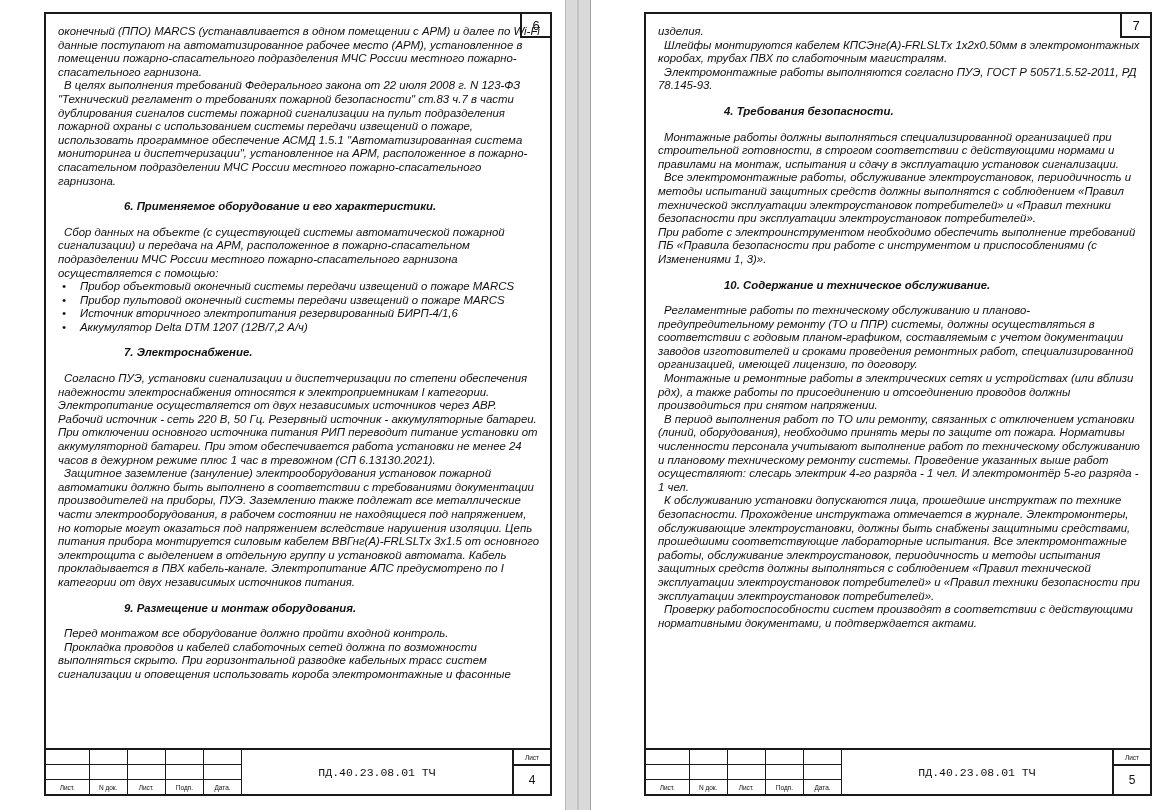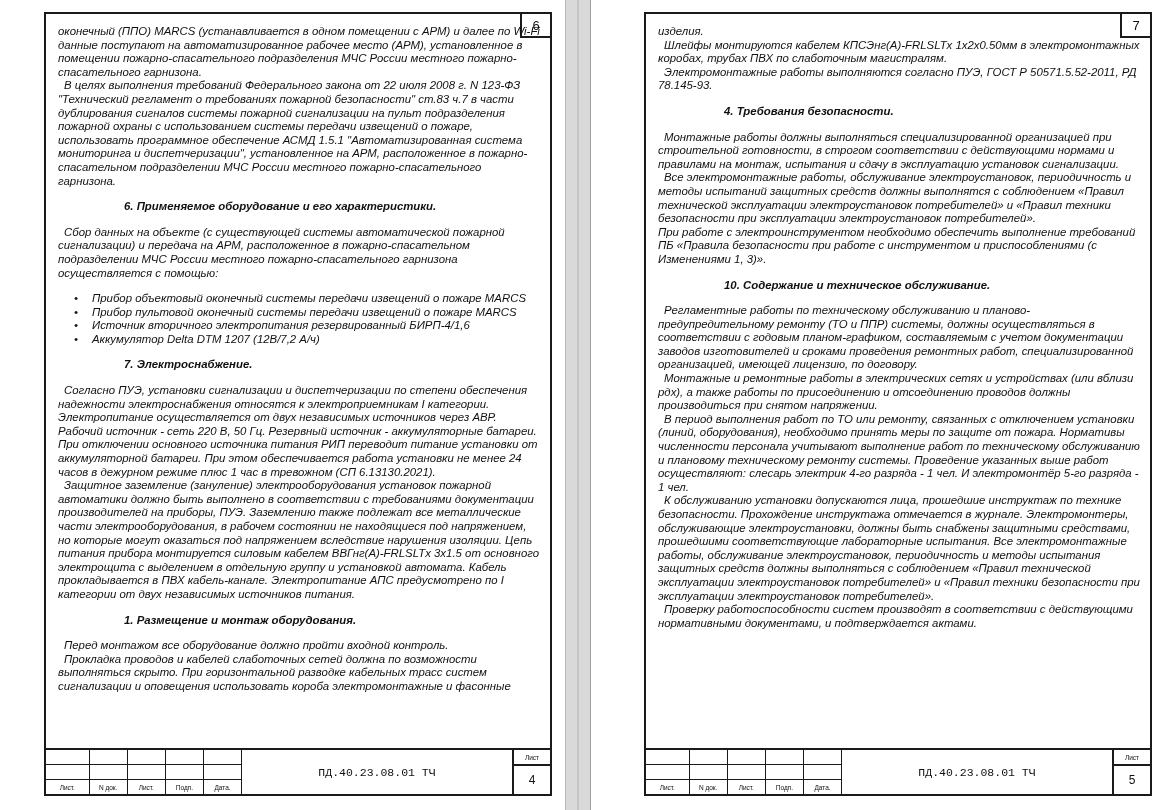--- a/index.html
+++ b/index.html
@@ -7,21 +7,21 @@
          font-family:"Liberation Sans", sans-serif; color:#111; }
   .page { position:absolute; top:12px; width:508px; height:784px; border:2px solid #1a1a1a; box-sizing:border-box; background:#fff; }
   #page-left { left:44px; }
   #page-right { left:644px; }
   .sheet-num { position:absolute; top:-2px; right:-2px; width:32px; height:26px; border:2px solid #1a1a1a; box-sizing:border-box;
                font-size:13px; display:flex; align-items:center; justify-content:center; background:#fff; }
   .content { position:absolute; left:12px; right:10px; top:11px; font-size:11.4px; line-height:13.6px;font-style:italic; }
   .content p { margin:0; }
   .ind { text-indent:6px; }
   .heading { font-weight:bold; margin:12px 0 12px 0 !important; padding-left:66px; }
-  ul.bul { margin:12px; padding:0 0 0 22px; list-style:none; }
+  ul.bul { margin:0; padding:0 0 0 22px; list-style:none; }
   ul.bul li { position:relative; }
   ul.bul li::before { content:"•"; position:absolute; left:-18px; }
   .stamp { position:absolute; left:0; right:0; bottom:0; height:44px; border-top:2px solid #1a1a1a; display:flex; }
   .stamp-cols { display:flex; width:195px; border-right:1px solid #1a1a1a; }
   .stamp-col { flex:1; border-right:1px solid #1a1a1a; display:flex; flex-direction:column; }
   .stamp-col:last-child { border-right:none; }
   .stamp-col .c1 { height:14px; border-bottom:1px solid #1a1a1a; }
   .stamp-col .c2 { height:14px; border-bottom:1px solid #1a1a1a; }
   .stamp-col .c3 { flex:1; font-size:6.5px; display:flex; align-items:center; justify-content:center; }
   .stamp-col.w1 { flex:1.15; }
@@ -48,21 +48,21 @@
       <li>Прибор объектовый оконечный системы передачи извещений о пожаре MARCS</li>
       <li>Прибор пультовой оконечный системы передачи извещений о пожаре MARCS</li>
       <li>Источник вторичного электропитания резервированный БИРП-4/1,6</li>
       <li>Аккумулятор Delta DTM 1207 (12В/7,2 А/ч)</li>
     </ul>
 
     <p class="heading">7. Электроснабжение.</p>
     <p class="ind">Согласно ПУЭ, установки сигнализации и диспетчеризации по степени обеспечения надежности электроснабжения относятся к электроприемникам I категории. Электропитание осуществляется от двух независимых источников через АВР. Рабочий источник - сеть 220 В, 50 Гц. Резервный источник - аккумуляторные батареи. При отключении основного источника питания РИП переводит питание установки от аккумуляторной батареи. При этом обеспечивается работа установки не менее 24 часов в дежурном режиме плюс 1 час в тревожном (СП 6.13130.2021).</p>
     <p class="ind">Защитное заземление (зануление) электрооборудования установок пожарной автоматики должно быть выполнено в соответствии с требованиями документации производителей на приборы, ПУЭ. Заземлению также подлежат все металлические части электрооборудования, в рабочем состоянии не находящиеся под напряжением, но которые могут оказаться под напряжением вследствие нарушения изоляции. Цепь питания прибора монтируется силовым кабелем ВВГнг(А)-FRLSLTx 3х1.5 от основного электрощита с выделением в отдельную группу и установкой автомата. Кабель прокладывается в ПВХ кабель-канале. Электропитание АПС предусмотрено по I категории от двух независимых источников питания.</p>
 
-    <p class="heading">1.  Размещение и монтаж оборудования.</p>
+    <p class="heading">9.  Размещение и монтаж оборудования.</p>
     <p class="ind">Перед монтажом все оборудование должно пройти входной контроль.</p>
     <p class="ind">Прокладка проводов и кабелей слаботочных сетей должна по возможности выполняться скрыто. При горизонтальной разводке кабельных трасс систем сигнализации и оповещения использовать короба электромонтажные и фасонные</p>
   </div>
 
   <div class="stamp">
     <div class="stamp-cols">
       <div class="stamp-col w1">
           <div class="c1"></div>
           <div class="c2"></div>
           <div class="c3">Лист.</div>

